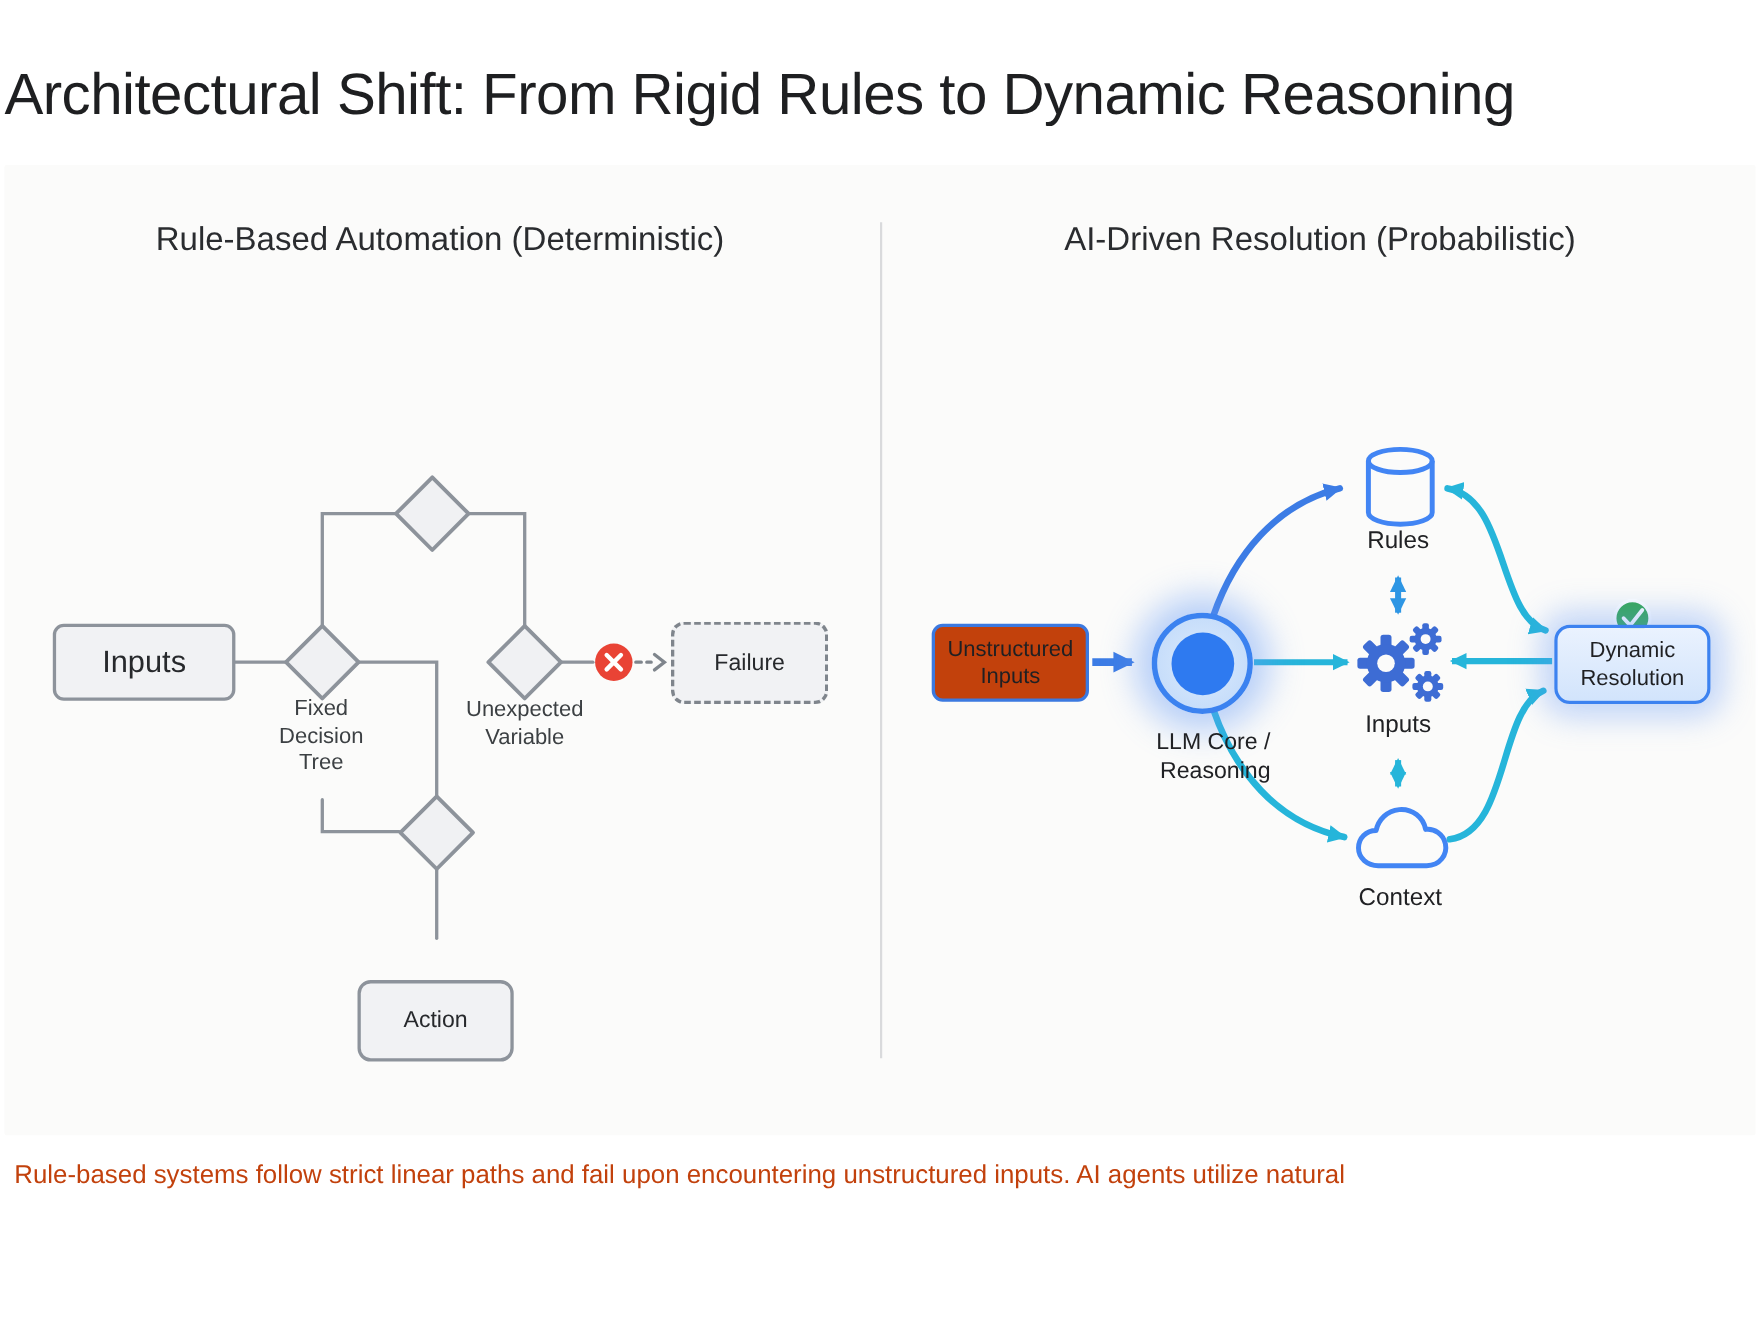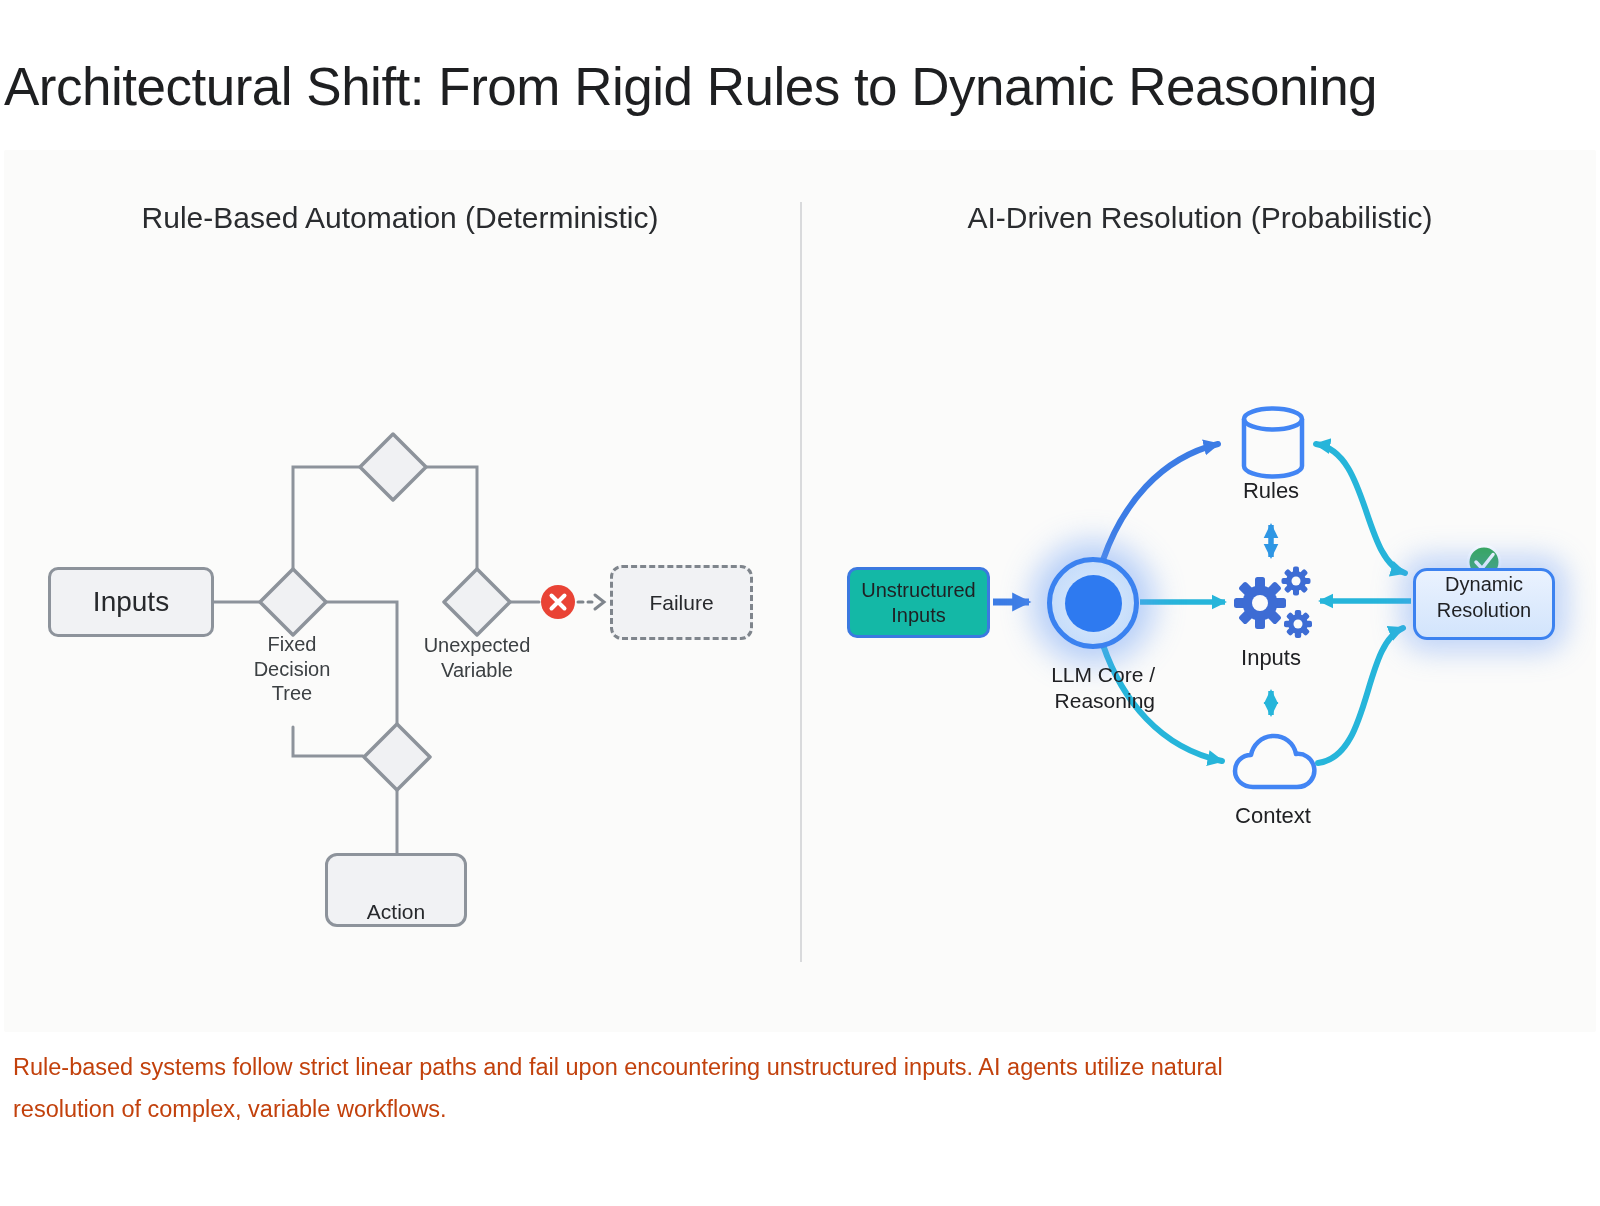--- a/index.html
+++ b/index.html
@@ -24,38 +24,38 @@
   }
   #left-header{left:0;}
   #right-header{left:800px;}
   svg#diagram{left:0;top:0;}
   .flow-box{
     display:flex;align-items:center;justify-content:center;text-align:center;
     box-sizing:border-box;color:#27292c;background:#f1f2f4;
   }
   #inputs-box{left:48px;top:567px;width:166px;height:70px;border:3px solid #8d939b;border-radius:10px;font-size:28px;}
   #failure-box{left:610px;top:565px;width:143px;height:75px;border:3px dashed #7f858c;border-radius:12px;font-size:21px;}
-  #action-box{left:325px;top:853px;width:142px;height:74px;border:3.5px solid #8d939b;border-radius:12px;font-size:21px;align-items:flex-end;}
+  #action-box{left:325px;top:891px;width:142px;height:74px;border:3.5px solid #8d939b;border-radius:12px;font-size:21px;}
   .flow-label{
     text-align:center;color:#3c4043;font-size:20px;line-height:24.5px;
   }
   #label-fdt{left:244px;top:632px;width:96px;}
   #label-uv{left:412px;top:633px;width:130px;line-height:25px;}
   #unstructured-box{
     left:847px;top:567px;width:143px;height:71px;box-sizing:border-box;
-    border:3.5px solid #3b79e0;border-radius:10px;background:#14b8a6;
+    border:3.5px solid #3b79e0;border-radius:10px;background:#c2410c;
     display:flex;align-items:center;justify-content:center;text-align:center;
     font-size:20px;line-height:25px;color:#1f2023;
   }
   #dr-box{
     left:1413px;top:568px;width:142px;height:72px;box-sizing:border-box;
     border:3.5px solid #3c82f0;border-radius:14px;
     background:linear-gradient(180deg,#eaf2fe 0%,#d2e4fc 100%);
     box-shadow:0 0 28px 12px rgba(96,150,245,0.38);
-    display:flex;justify-content:center;text-align:center;
+    display:flex;align-items:center;justify-content:center;text-align:center;
     font-size:20px;line-height:26px;color:#1f2023;
   }
   #llm-circle{
     left:1047px;top:557px;width:92px;height:92px;box-sizing:border-box;
     border:5px solid #3b82f0;border-radius:50%;
     background:radial-gradient(circle,#dcebfc 0%,#bed8fa 100%);
     box-shadow:0 0 30px 16px rgba(101,156,247,0.45);
     display:flex;align-items:center;justify-content:center;
   }
   #llm-circle .core{
@@ -198,14 +198,13 @@
 <div class="abs" id="llm-label">LLM Core / Reasoning</div>
 <div class="abs icon-label" id="memory-label">Rules</div>
 <div class="abs icon-label" id="tools-label">Inputs</div>
 <div class="abs icon-label" id="context-label">Context</div>
 <div class="abs" id="dr-box">
   <span>Dynamic Resolution</span>
 </div>
 
 <div class="abs" id="caption">
   <div>Rule-based systems follow strict linear paths and fail upon encountering unstructured inputs. AI agents utilize natural</div>
-  <div>resolution of complex, variable workflows.</div>
 </div>
 
 </body></html>

